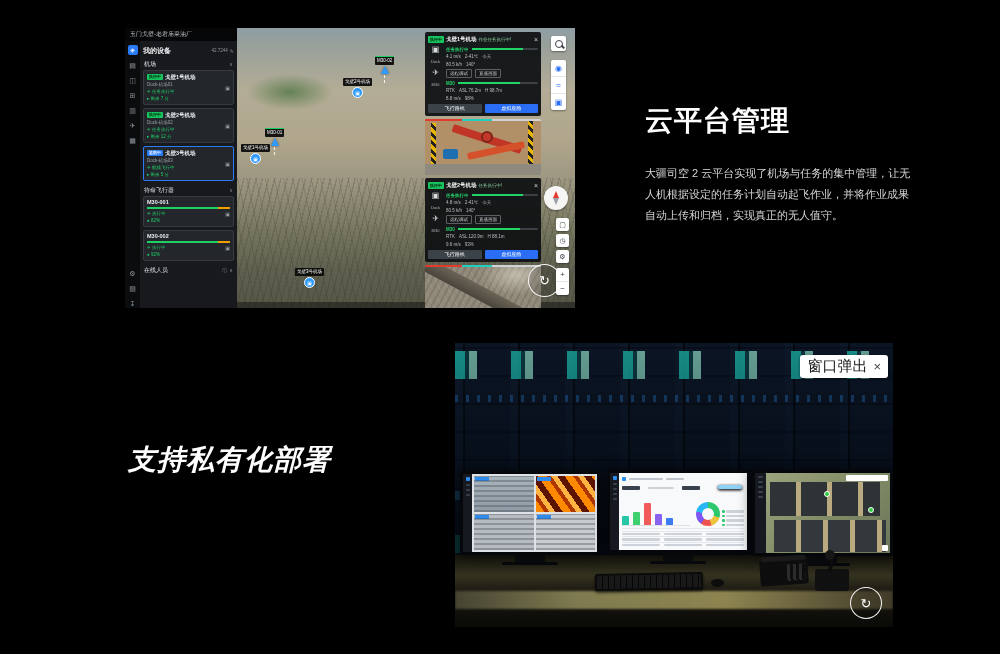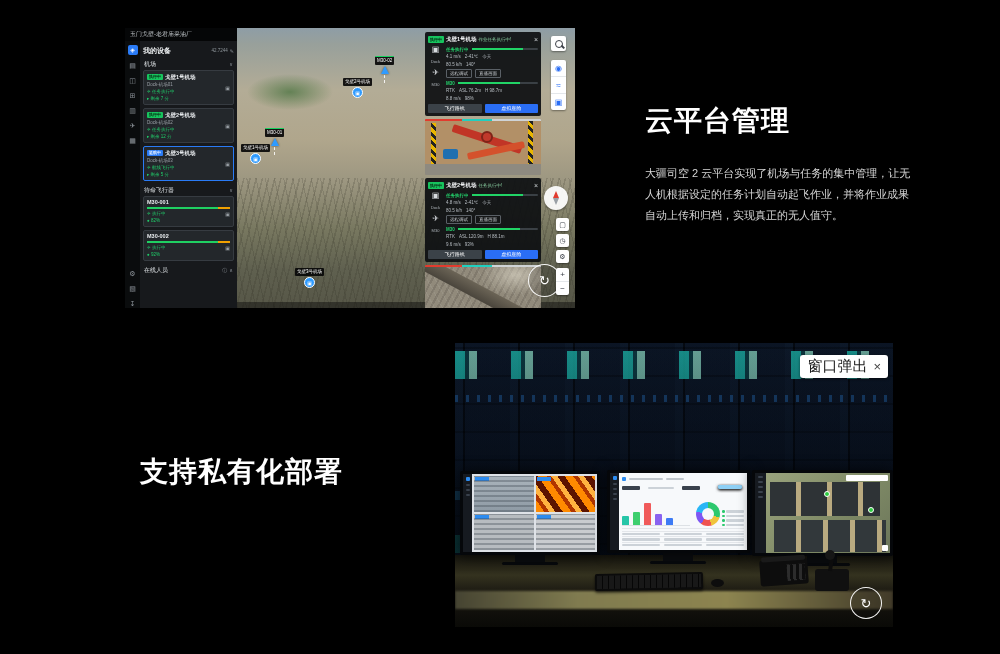--- a/index.html
+++ b/index.html
@@ -500,21 +500,21 @@
         <div>+</div>
         <div>−</div>
       </div>
       <div class="replay top">↻</div>
     </div>
   </div>
 
   <h2 class="h-title" id="cloud-title" style="margin:0;">云平台管理</h2>
   <p class="h-body" id="cloud-body" style="margin:0;">大疆司空 2 云平台实现了机场与任务的集中管理，让无人机根据设定的任务计划自动起飞作业，并将作业成果自动上传和归档，实现真正的无人值守。</p>
 
-  <h2 class="h-title" id="priv-title" style="margin:12px;">支持私有化部署</h2>
+  <h2 class="h-title" id="priv-title" style="margin:0;font-style:italic;">支持私有化部署</h2>
 
   <div id="photo">
     <div class="racks"></div>
     <div class="lights1"></div>
     <div class="lights2"></div>
     <div class="lights3"></div>
     <div class="lights4"></div>
     <div class="shade"></div>
     <div class="desk"></div>
     <div class="deskglow"></div>

